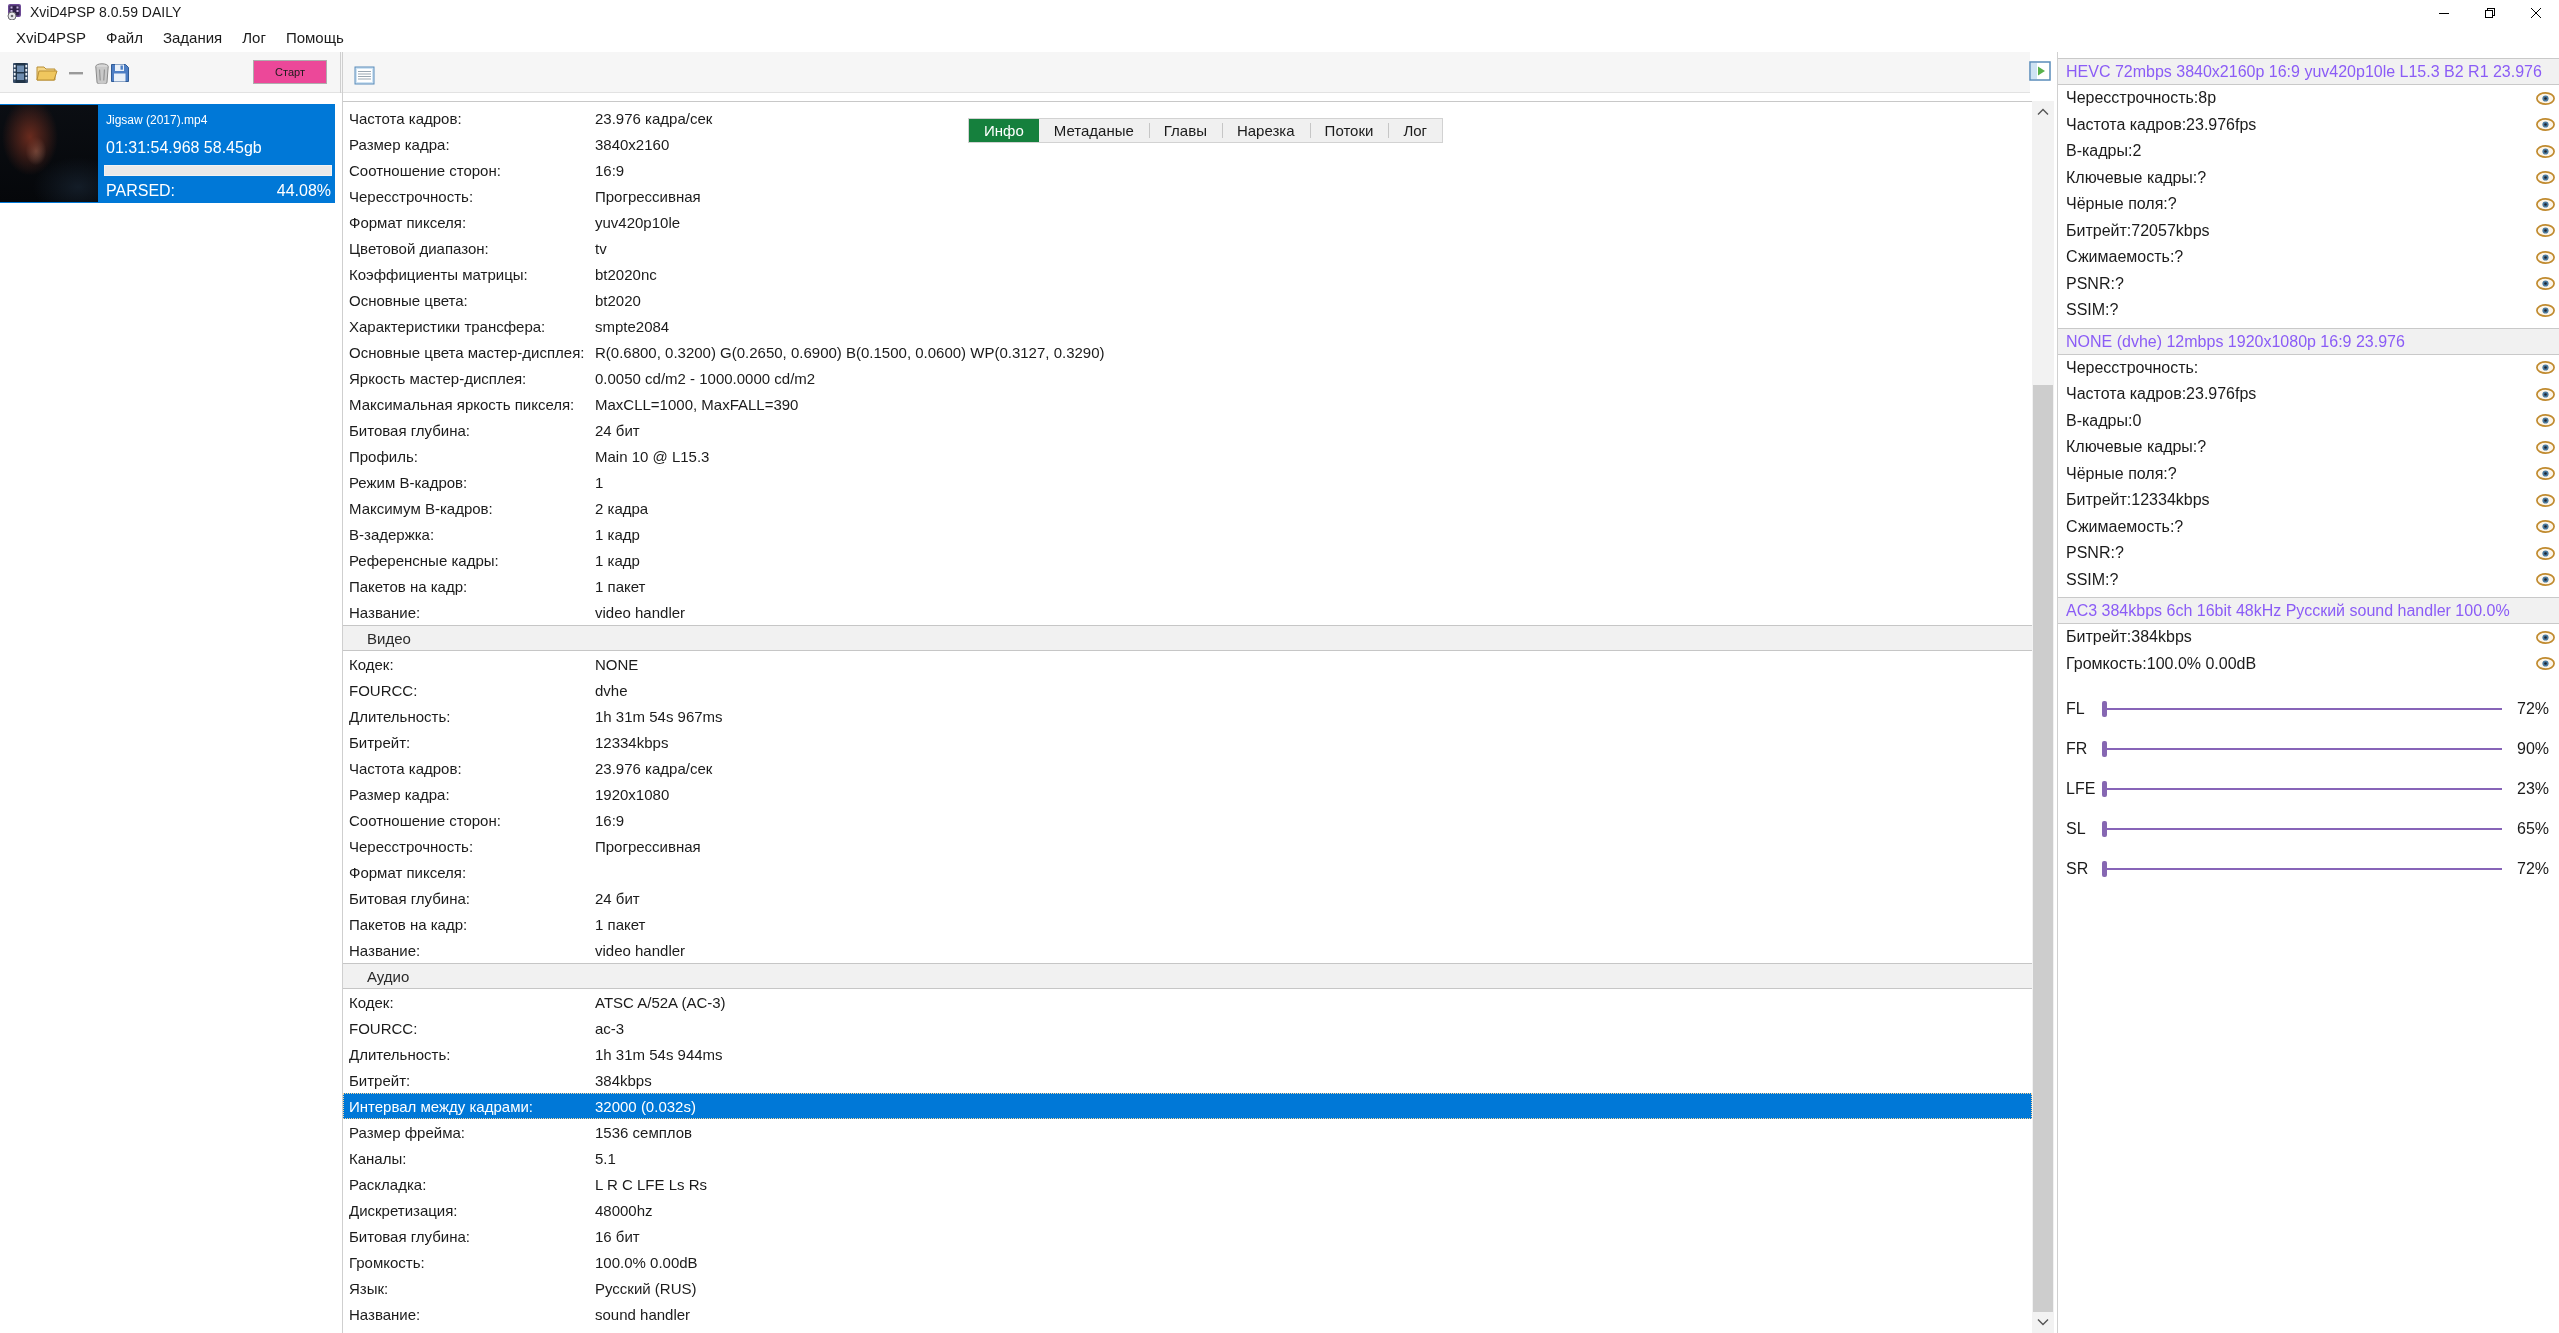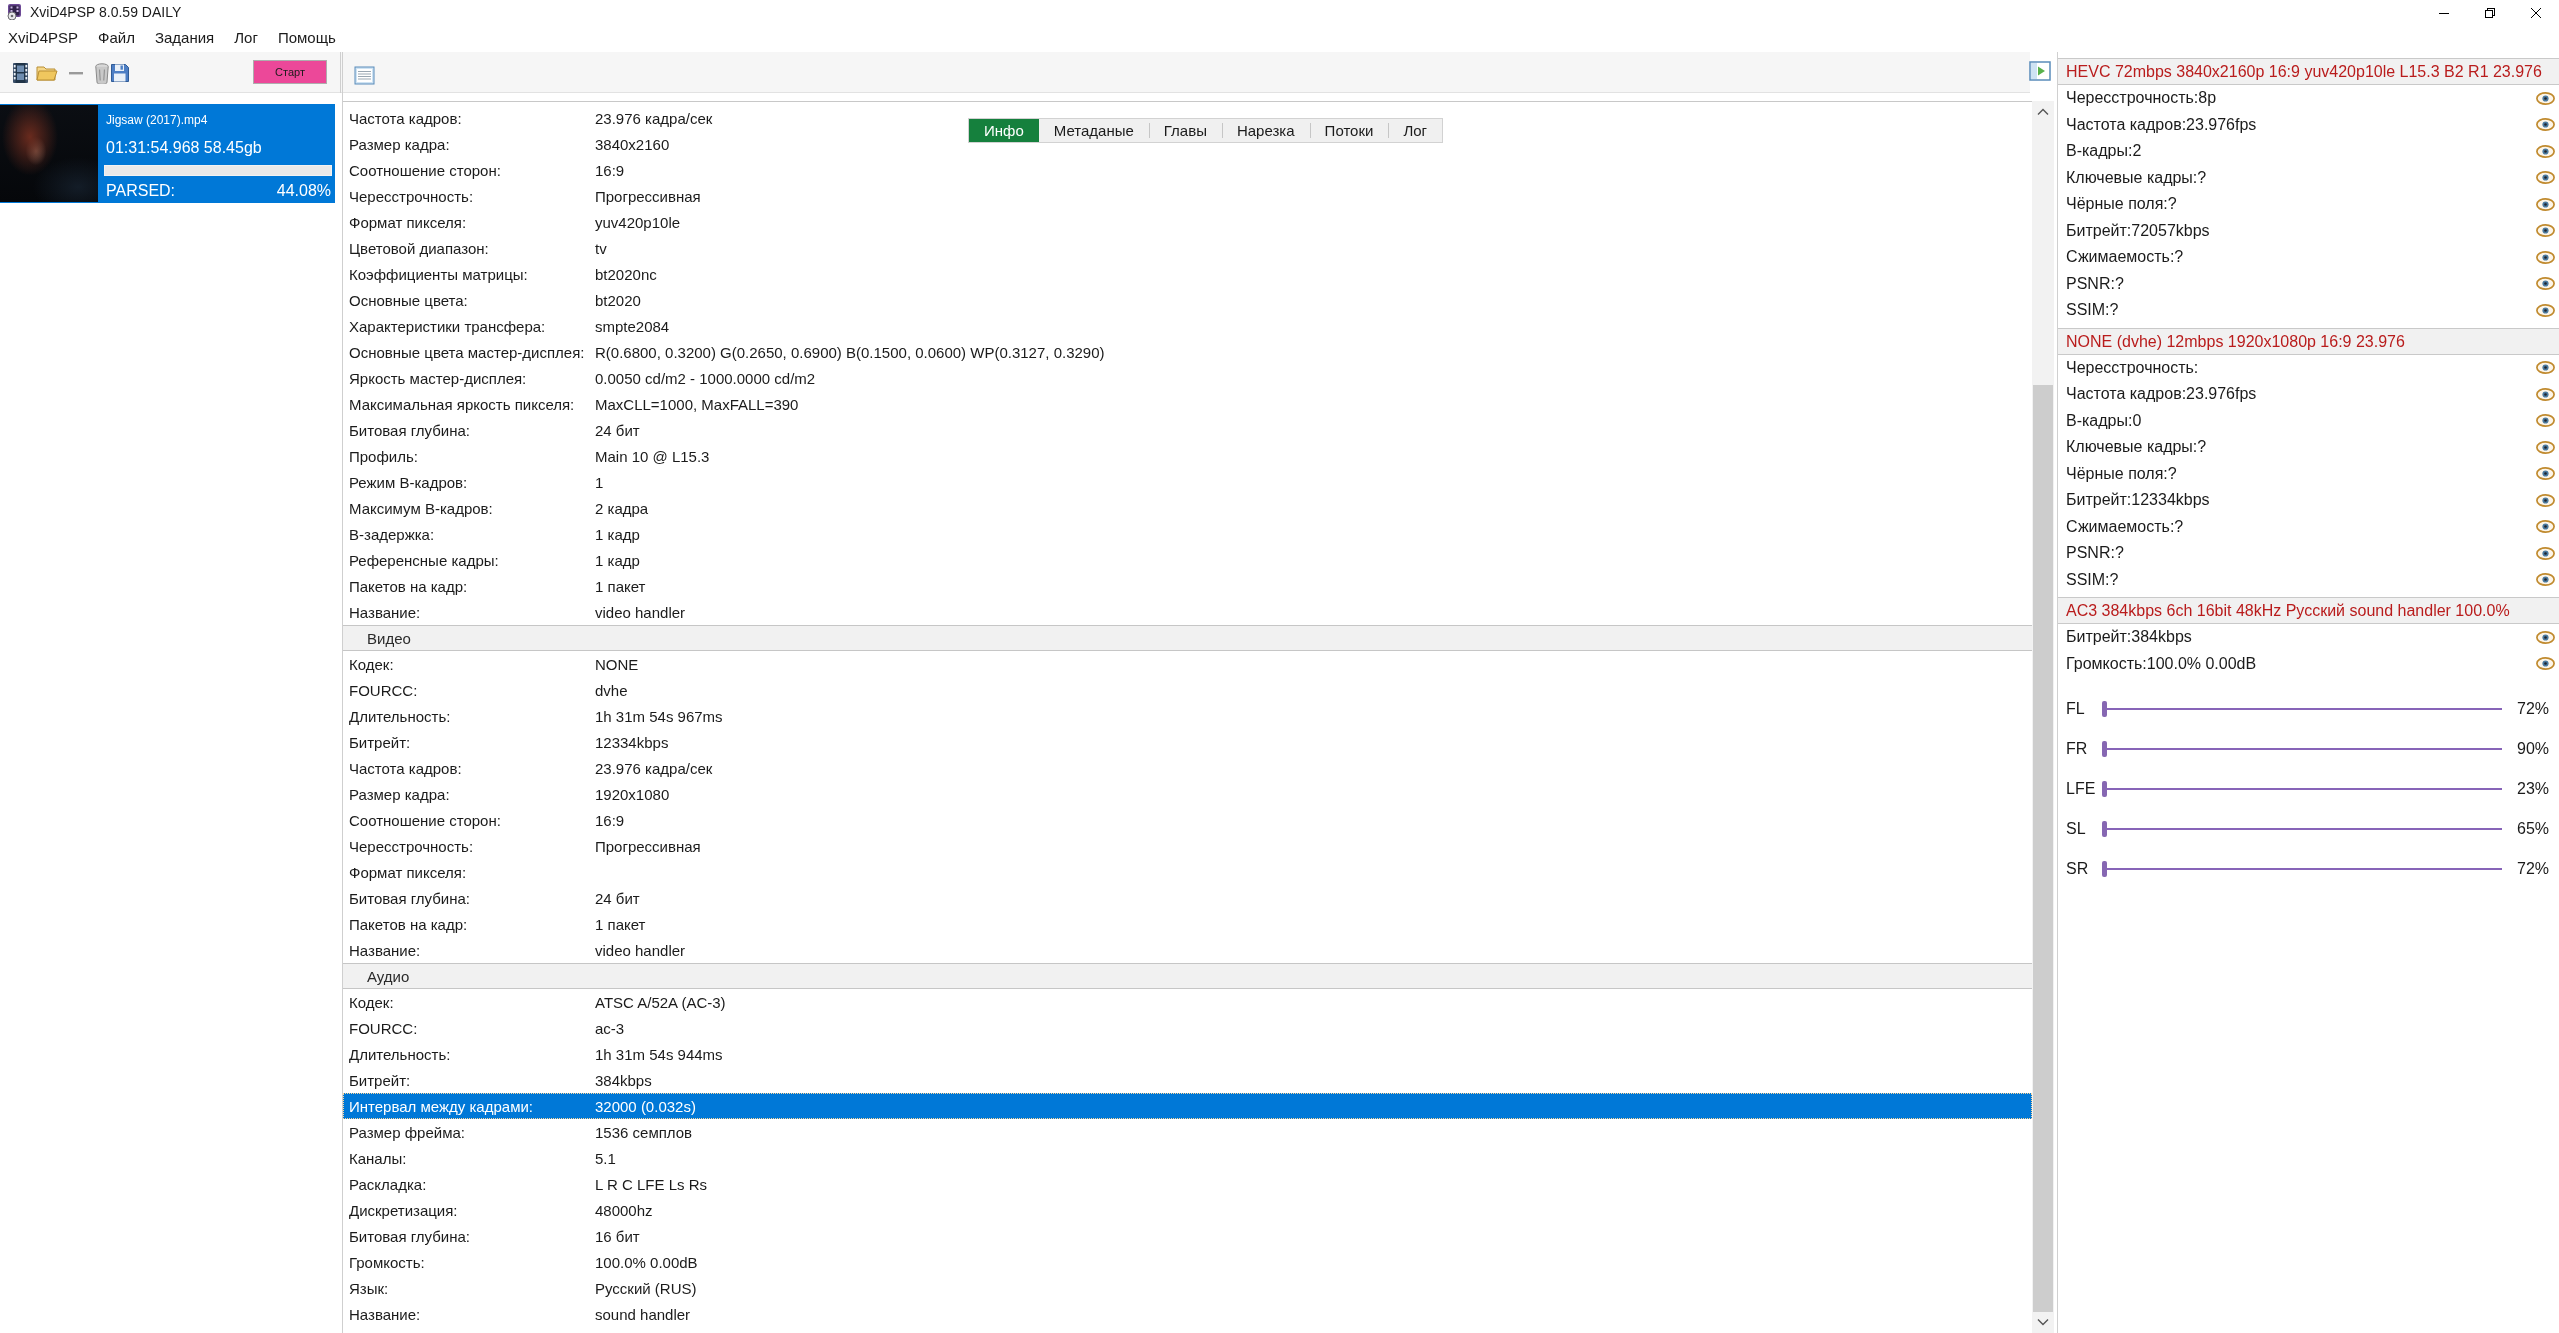--- a/index.html
+++ b/index.html
@@ -9,21 +9,21 @@
     font-family:"Liberation Sans","DejaVu Sans",sans-serif;
     -webkit-font-smoothing:antialiased;
   }
   
   .titlebar{position:absolute;left:0;top:0;right:0;height:23px;background:#fff}
   .app-icon{position:absolute;left:6px;top:3px;width:17px;height:17px}
   .title-text{position:absolute;left:30px;top:4px;font-size:14px;white-space:nowrap}
   .win-btns{position:absolute;right:0;top:0;height:26px;display:flex}
   .win-btn{width:46px;height:100%;display:flex;align-items:center;justify-content:center}
   
-  .menubar{position:absolute;left:0;top:23px;right:0;height:29px;display:flex;align-items:center;padding-left:8px;font-size:15px;background:#fff}
+  .menubar{position:absolute;left:0;top:23px;right:0;height:29px;display:flex;align-items:center;padding-left:16px;font-size:15px;background:#fff}
   .menu-item{padding:4px 10px 4px 0;margin-right:10px;white-space:nowrap}
   
   .toolbar{position:absolute;left:0;top:52px;width:2030px;height:41px;background:#f6f6f6;border-bottom:1px solid #e2e2e2;box-sizing:border-box}
   .tb-icon{position:absolute;top:9px;width:24px;height:24px;display:flex;align-items:center;justify-content:center}
   .start-btn{position:absolute;left:253px;top:8px;width:74px;height:24px;background:#ec4899;border:1px solid #adadad;font-size:11px;display:flex;align-items:center;justify-content:center;box-sizing:border-box}
   .tb-sep{position:absolute;left:340px;top:0;width:1px;height:41px;background:#cfcfcf}
   
   .tabstrip{position:absolute;left:968px;top:66px;height:25px;display:flex;background:#f0f0f0;border:1px solid #d2d2d2;box-sizing:border-box;font-size:15px}
   .tab{display:flex;align-items:center;padding:0 15px;position:relative;white-space:nowrap}
   .tab .vsep{position:absolute;left:0;top:4px;bottom:4px;width:1px;background:#c6c6c6}
@@ -52,21 +52,21 @@
   .t-row.sel{background:#0078d7;color:#fff;outline:1px dotted #ffd79a;outline-offset:-1px}
   .t-head{height:26px;display:flex;align-items:center;padding-left:24px;background:#f1f1f1;border-top:1px solid #c6c6c6;border-bottom:1px solid #c6c6c6;box-sizing:border-box;color:#2b2b2b}
   
   .scrollbar{position:absolute;left:2032px;top:101px;width:22px;bottom:0;background:#f2f2f2}
   .sb-btn{position:absolute;left:0;width:22px;height:22px;display:flex;align-items:center;justify-content:center}
   .sb-up{top:0}.sb-down{bottom:0}
   .sb-thumb{position:absolute;left:1px;width:20px;top:284px;height:927px;background:#cdcdcd}
   
   .rp-sep{position:absolute;left:2057px;top:52px;width:1px;bottom:0;background:#d0d0d0}
   .rightpanel{position:absolute;left:2058px;top:52px;right:0;bottom:0;font-size:16px;padding-top:6px;box-sizing:border-box;overflow:hidden}
-  .rp-head{height:27px;line-height:26px;background:#f1f1f1;border-top:1px solid #c9c9c9;border-bottom:1px solid #c9c9c9;padding-left:8px;box-sizing:border-box;margin-top:4px;white-space:nowrap;color:#b91c1c}
+  .rp-head{height:27px;line-height:26px;background:#f1f1f1;border-top:1px solid #c9c9c9;border-bottom:1px solid #c9c9c9;padding-left:8px;box-sizing:border-box;margin-top:4px;white-space:nowrap;color:#8b5cf6}
   .rp-head.first{margin-top:0}
   .rp-row{height:26.5px;display:flex;align-items:center;padding:0 3px 0 8px}
   .rp-label{flex:none;white-space:nowrap}
   .rp-value{flex:1;text-align:left;padding-right:6px;white-space:nowrap}
   .rp-eye{flex:none;width:20px;display:flex;align-items:center}
   .sliders{margin-top:12px}
   .sl-row{height:40px;display:flex;align-items:center;padding:0 3px 0 8px}
   .sl-ch{width:36px;flex:none}
   .sl-slider{position:relative;flex:1;height:16px;margin-right:8px}
   .sl-line{position:absolute;left:3px;right:0;top:7px;height:2px;background:#8764b8}

